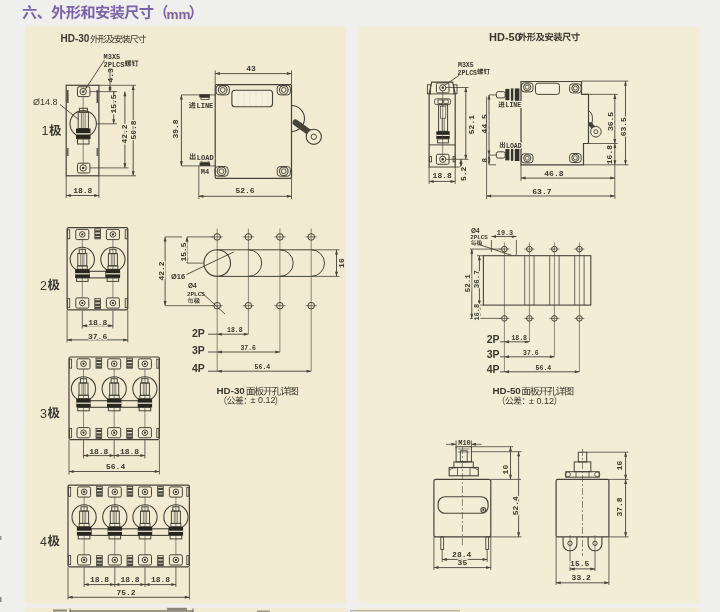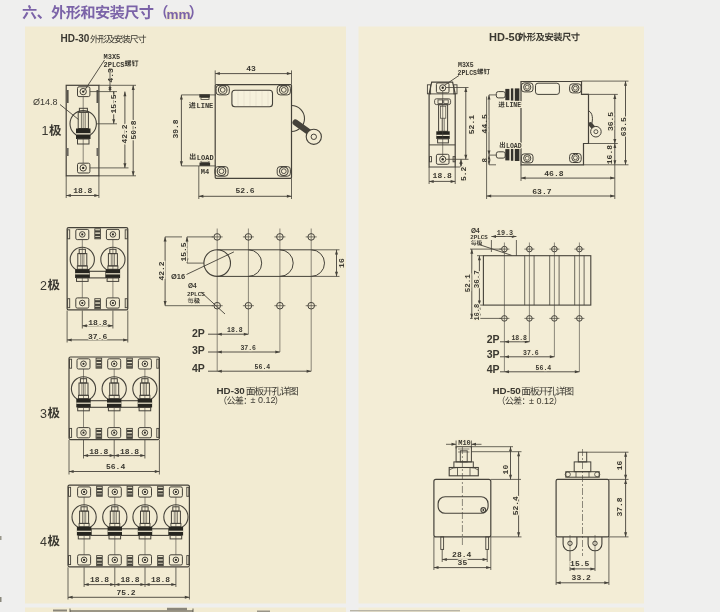--- a/index.html
+++ b/index.html
@@ -1,15 +1,15 @@
 <!DOCTYPE html>
 <html><head><meta charset="utf-8"><title>HD breaker dimensions</title>
 <style>
 html,body{margin:0;padding:0;background:#efefee;}
-#page{position:relative;width:644px;height:612px;overflow:hidden;font-family:"Liberation Sans",sans-serif;}
+#page{position:relative;width:720px;height:612px;overflow:hidden;font-family:"Liberation Sans",sans-serif;}
 </style></head>
 <body>
 <div id="page">
 <svg width="720" height="612" viewBox="0 0 720 612">
 
 <rect x="0" y="0" width="720" height="612" fill="#efefee"></rect>
 
 <rect x="25" y="26.5" width="321" height="577" fill="#f2ebd2"></rect>
 
 <rect x="358.5" y="26.5" width="341.5" height="577" fill="#f3edd6"></rect>

